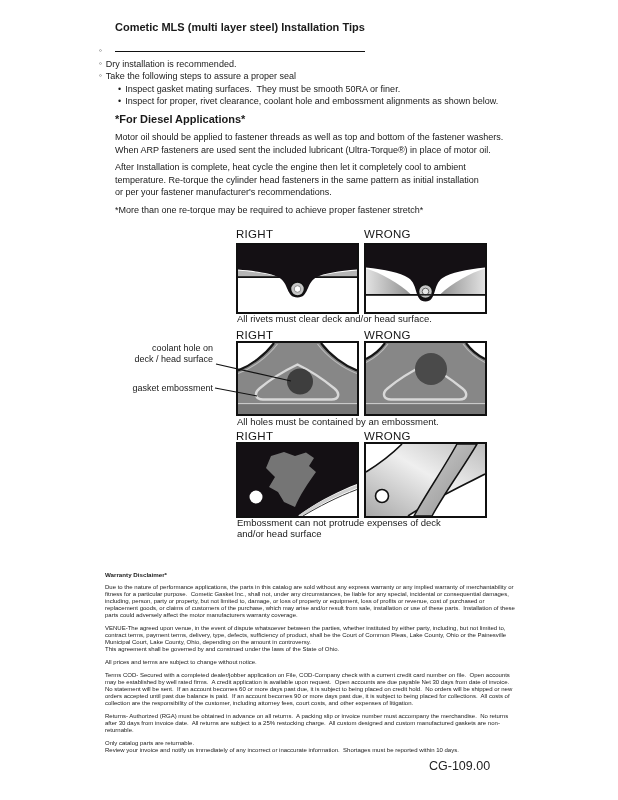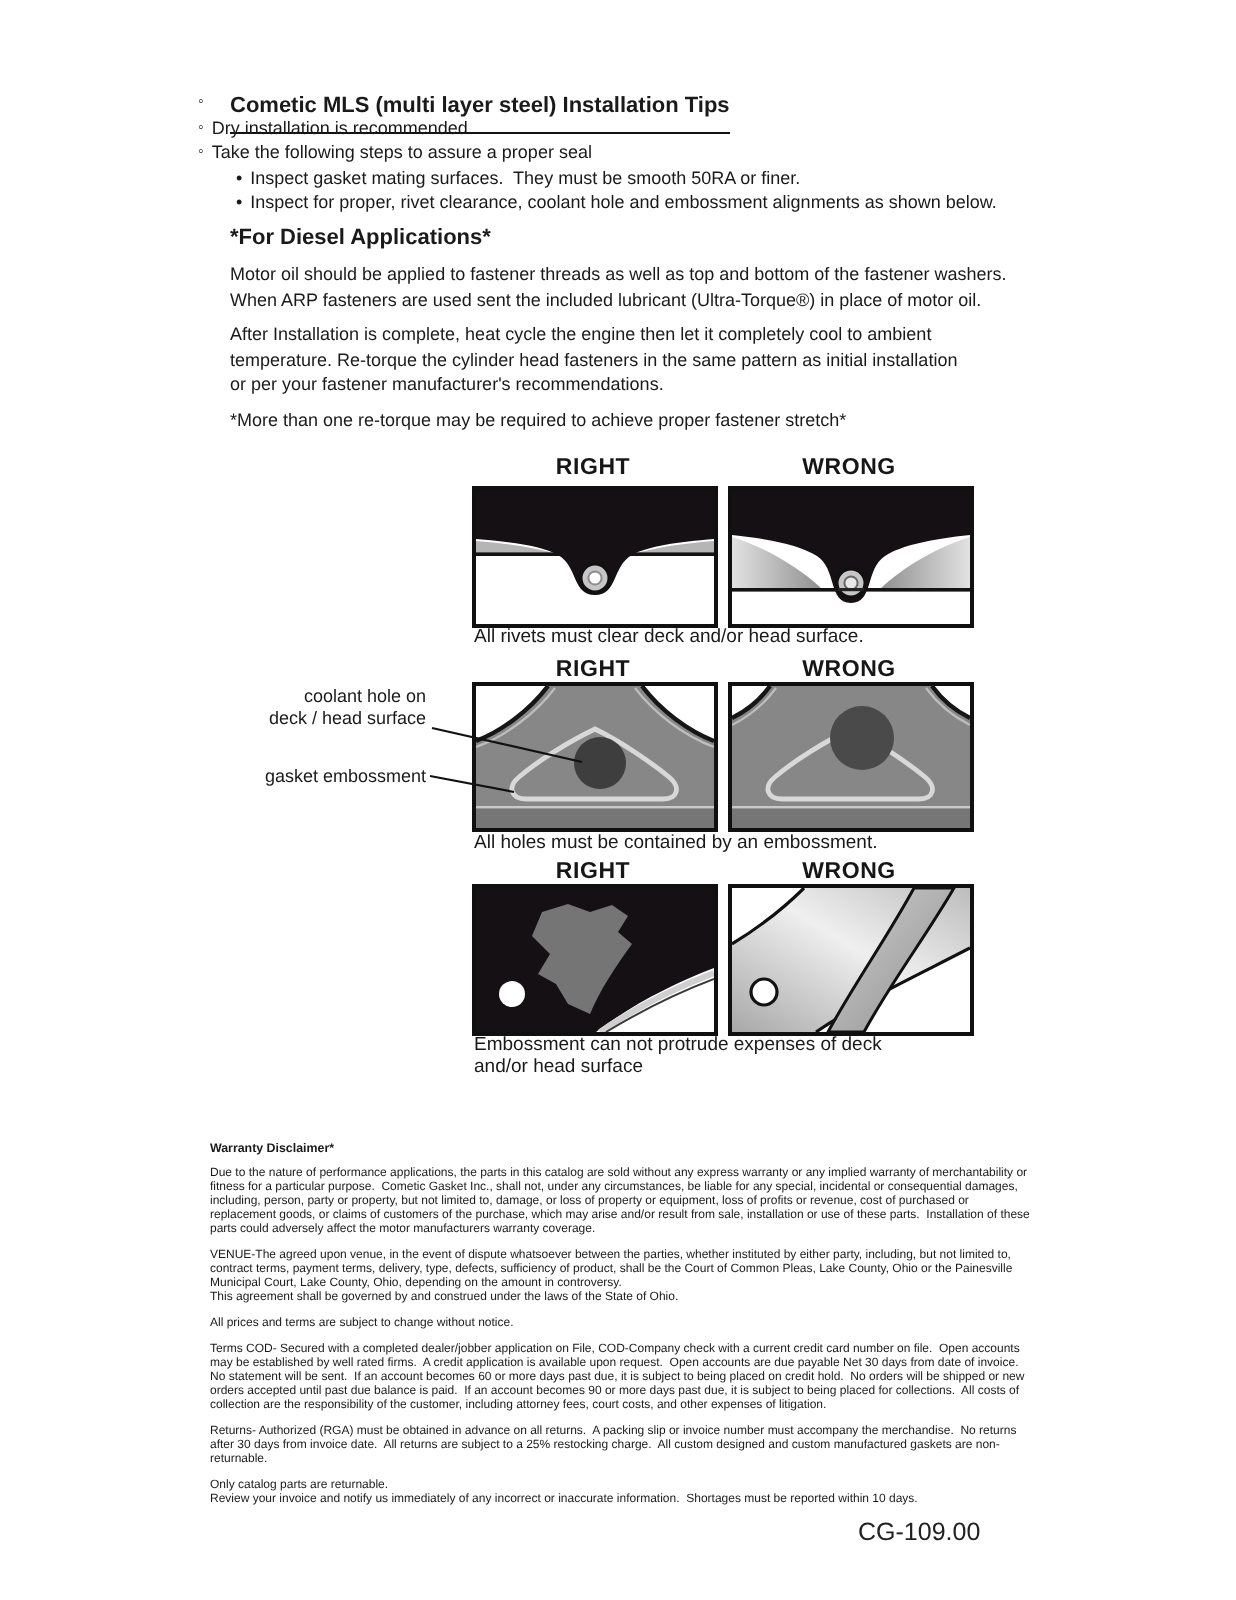--- a/index.html
+++ b/index.html
@@ -3,34 +3,34 @@
 <meta charset="utf-8">
 <style>
   html,body{margin:0;padding:0;background:#fff;}
   .page{
     position:relative;width:618px;height:800px;background:#ffffff;
     font-family:"Liberation Sans", sans-serif;color:#1a1a1a;overflow:hidden;
   }
   .abs{position:absolute;}
   
   .title{left:115px;top:21px;font-size:11px;font-weight:bold;
-         border-bottom:1.6px solid #111;padding-bottom:7px;white-space:pre;margin-top:26px;}
+         border-bottom:1.6px solid #111;padding-bottom:18px;white-space:pre;}
   
   .bullets{left:99px;top:45px;width:430px;font-size:9px;line-height:12.6px;}
   .brow{display:flex;align-items:flex-start;}
   .m1{font-size:8px;margin-right:4px;line-height:12.6px;}
   .m2{font-size:9px;margin-right:4px;line-height:12.6px;}
   .sub{margin-left:19px;}
   .btxt{white-space:pre-wrap;}
   
   .h2{left:115px;top:113px;font-size:11px;font-weight:bold;}
   .para{left:115px;width:410px;font-size:9px;line-height:12.5px;white-space:pre-line;}
   .p1{top:131px;} .p2{top:161px;} .p3{top:204px;}
   
-  .dlabel{width:121px;text-align:center;font-size:11.5px;letter-spacing:.3px;color:#161616;font-weight:bold;}
+  .dlabel{width:121px;font-size:11.5px;letter-spacing:.3px;color:#161616;}
   .panel{border:2px solid #101010;background:#fff;display:block;}
   .caption{font-size:9.5px;line-height:11px;white-space:pre-line;}
   .ann{font-size:9px;line-height:11px;text-align:right;width:118px;left:95px;white-space:pre-line;}
   .leader{left:0;top:0;pointer-events:none;}
   .footer{left:389px;top:759px;font-size:12.5px;color:#222;margin-left:40px;}
   
   .warranty{left:105px;top:571px;width:414px;}
   .warranty h3{font-size:6.2px;margin:0 0 6px 0;font-weight:bold;}
   .warranty p{font-size:6px;line-height:7px;margin:0 0 6px 0;white-space:pre-wrap;}
 </style>

